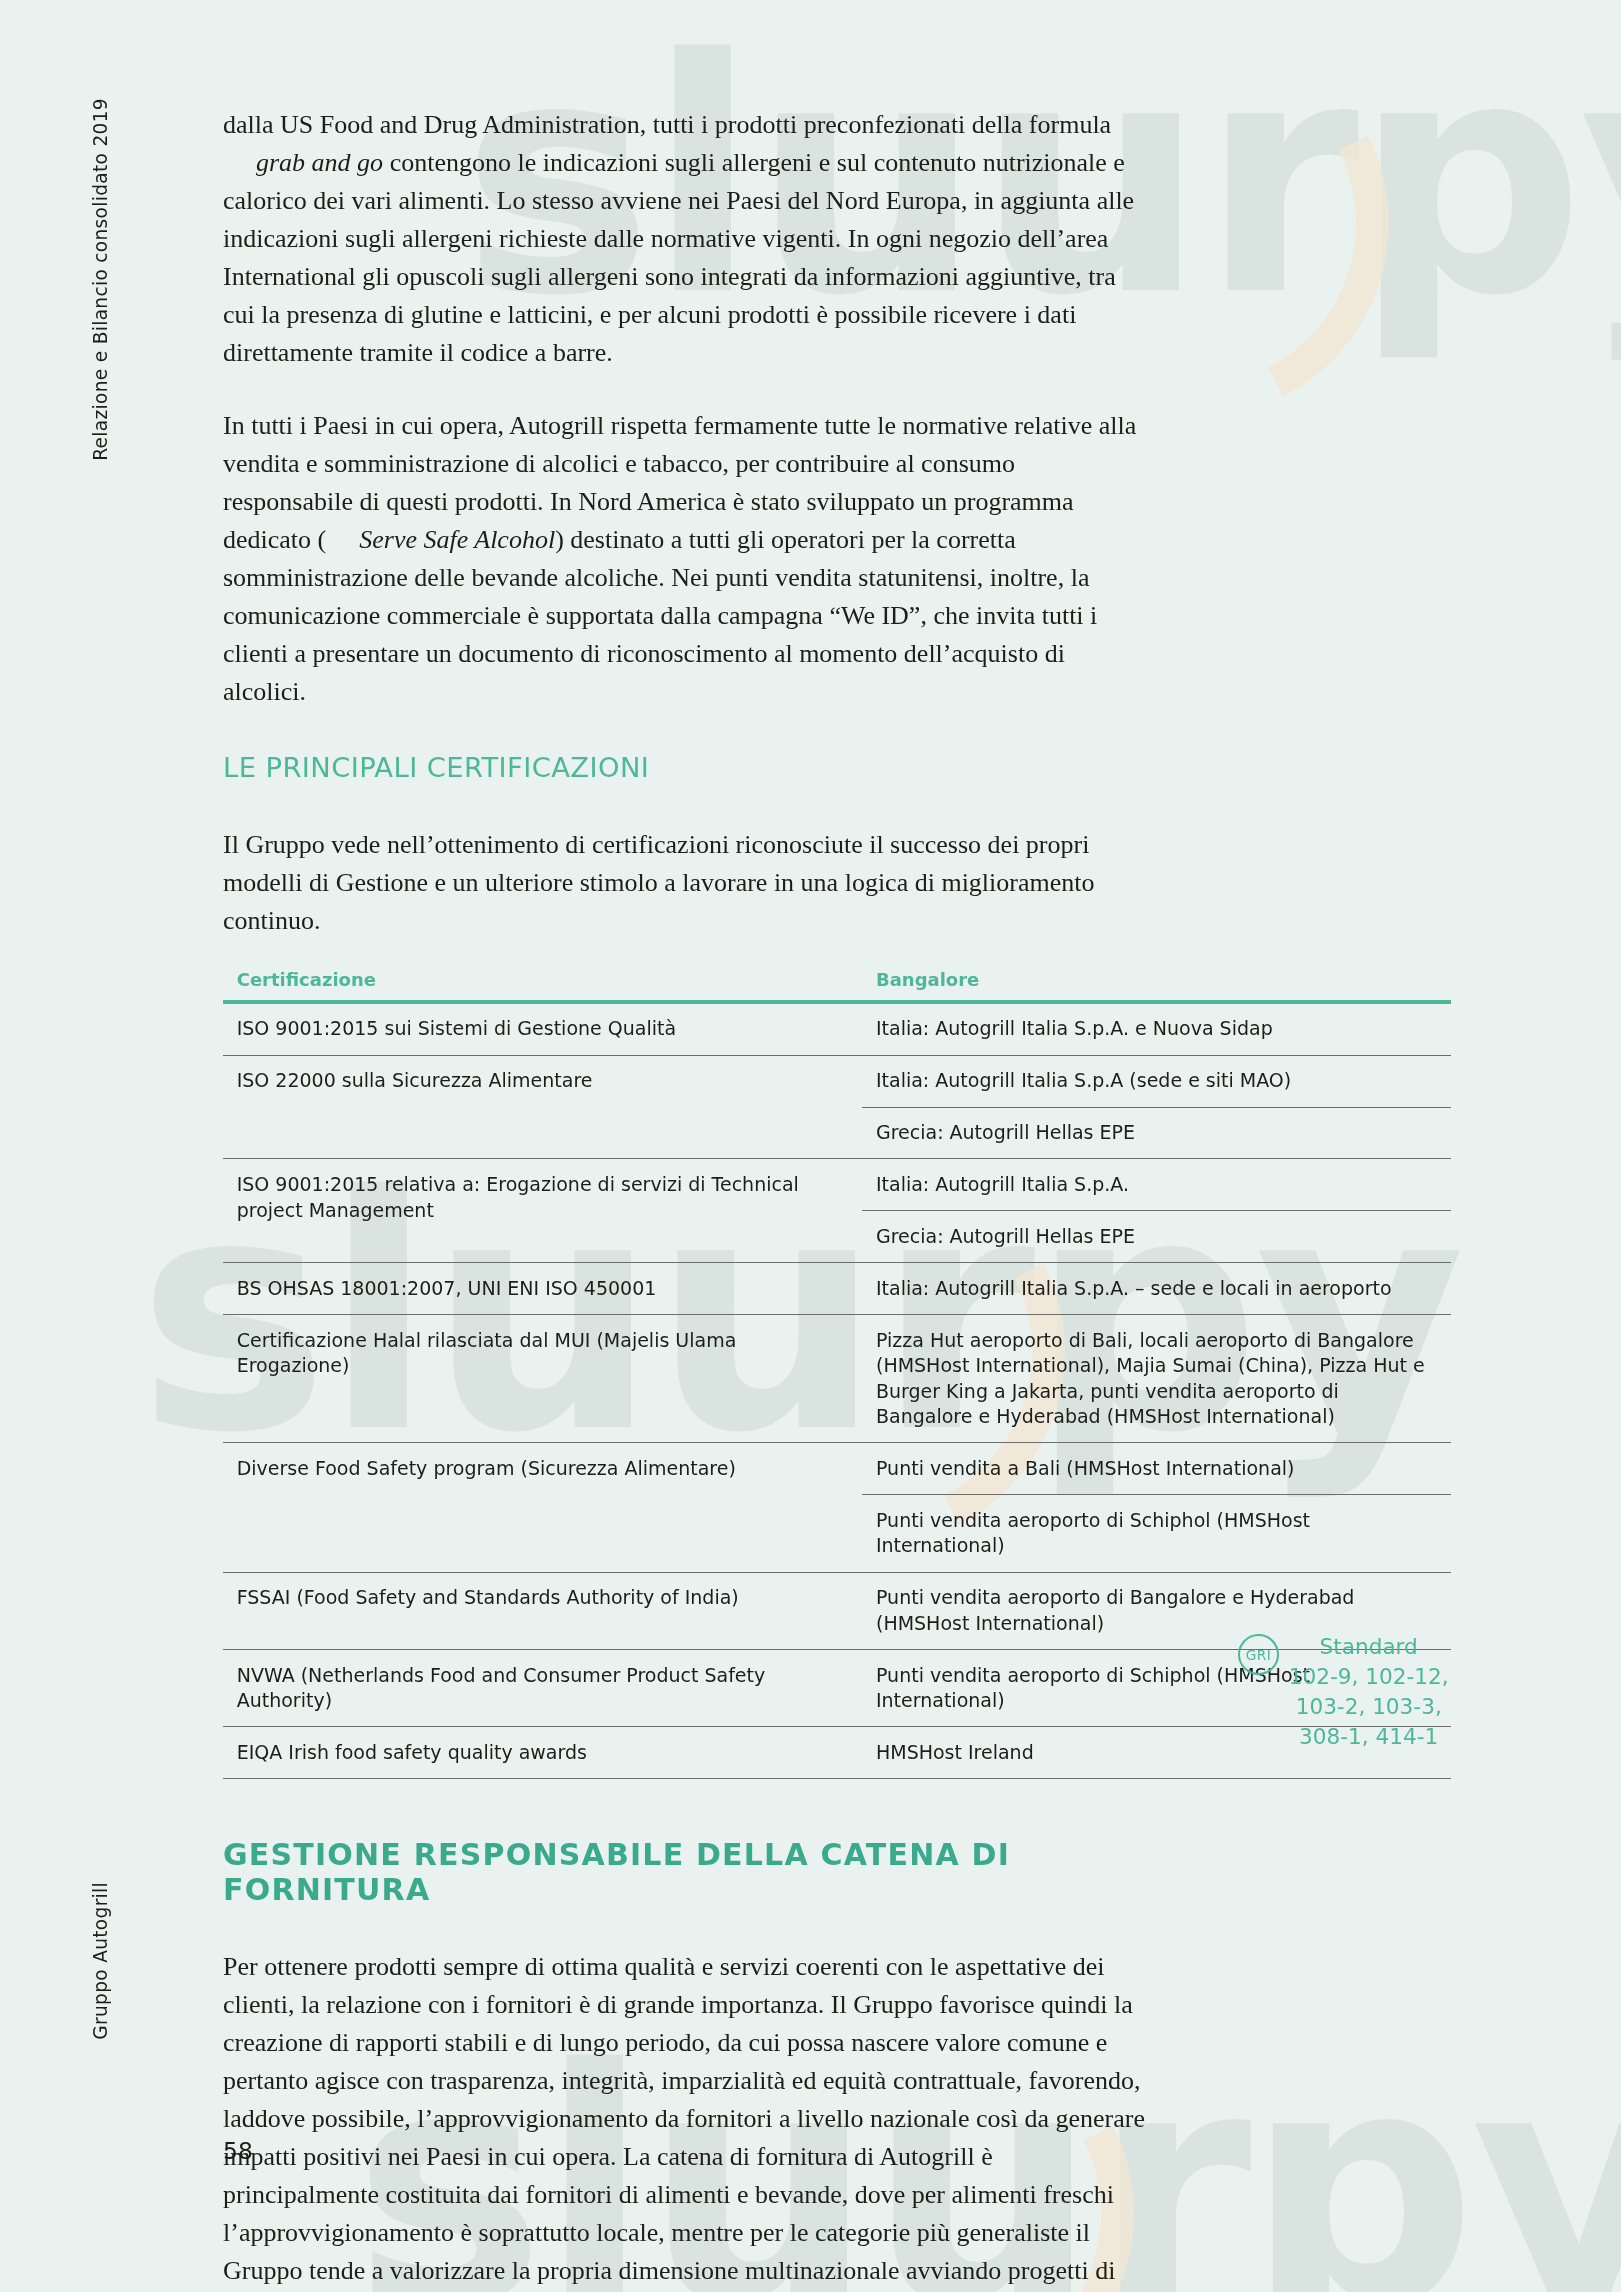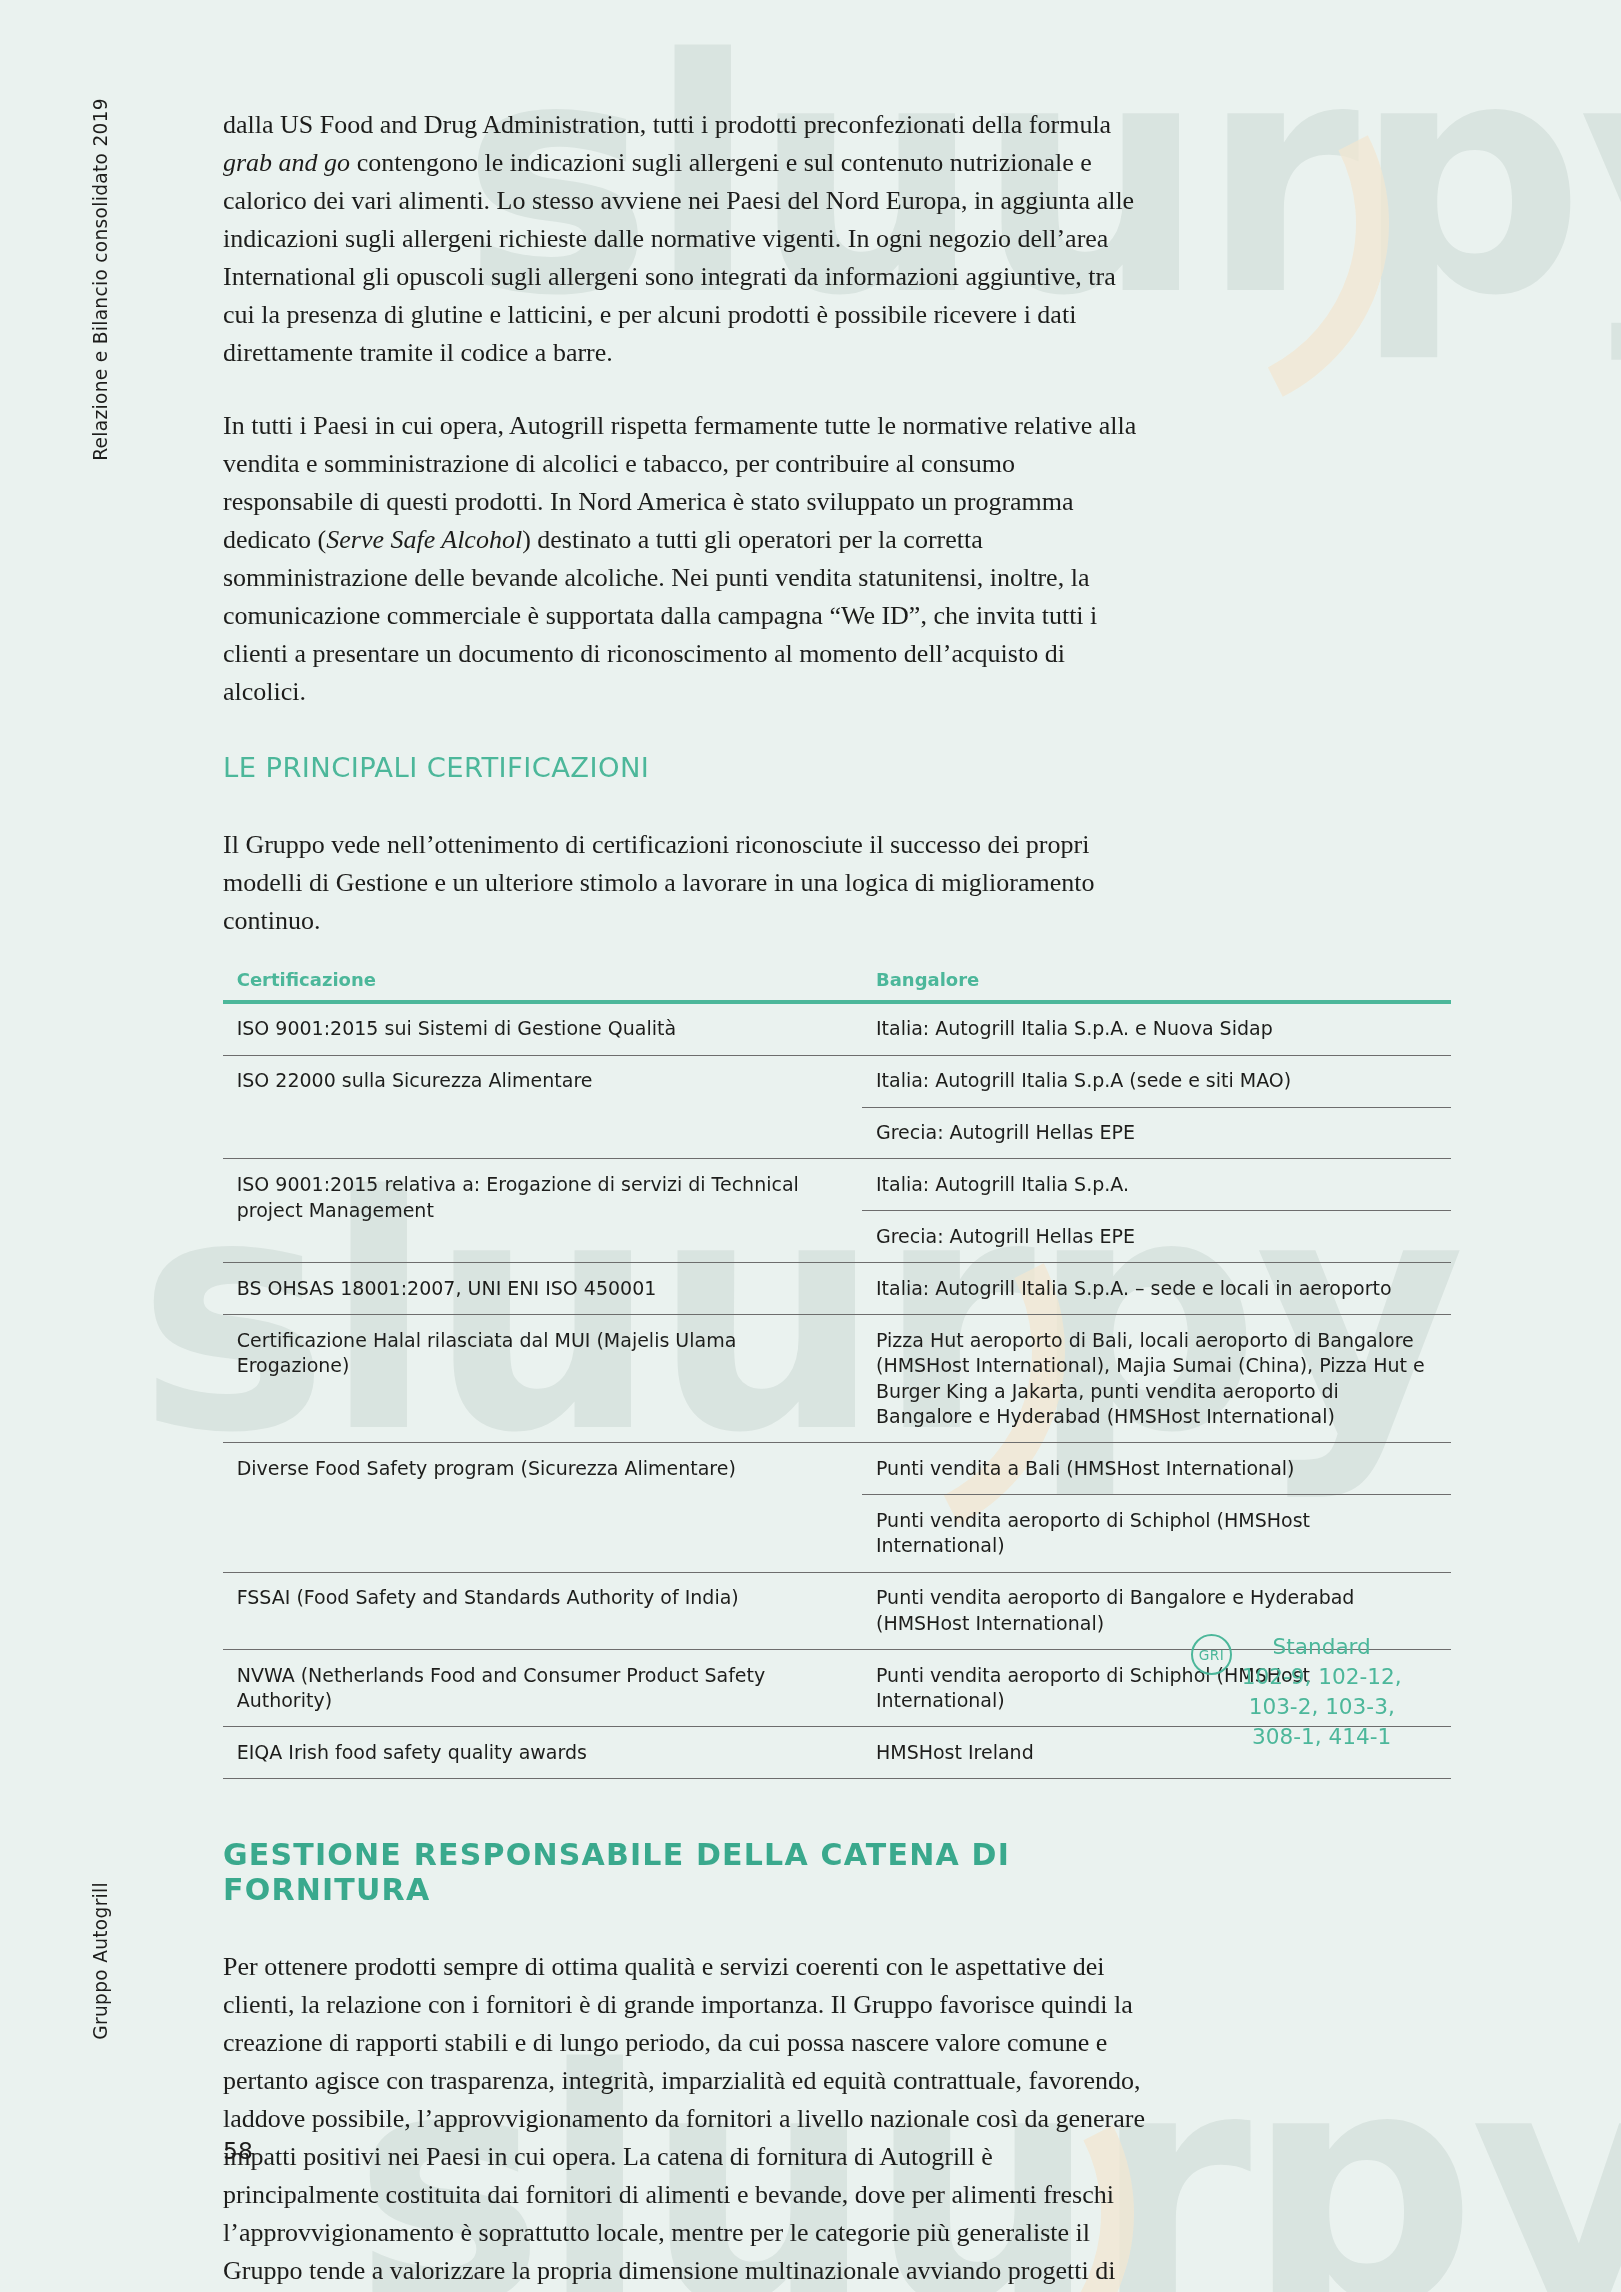--- a/index.html
+++ b/index.html
@@ -70,21 +70,21 @@
 
   p.body {
     font-family: "Liberation Serif", serif;
     font-size: 26px;
     line-height: 38px;
     color: #1d1d1b;
     margin: 0 0 35px 0;
     text-align: left;
   }
   p.body.tight { margin-bottom: 0; }
-  em { font-style: italic; }
+  em { font-style: italic; margin-left: 33px; }
 
   h2.sub-heading {
     font-family: "DejaVu Sans", sans-serif;
     font-weight: 400;
     font-size: 27.4px;
     letter-spacing: 0.4px;
     color: #4cb79a;
     margin: 41px 0 43px 0;
   }
 
@@ -124,21 +124,21 @@
     font-size: 30px;
     letter-spacing: 1.2px;
     color: #3aa98d;
     margin: 58px 0 41px 0;
     width: 931px;
   }
 
   
   .gri-box {
     position: absolute;
-    left: 1191px;
+    left: 1238px;
     top: 1632px;
     width: 255px;
     display: flex;
     gap: 9.8px;
     align-items: flex-start;
     z-index: 3;
   }
   .gri-circle {
     flex: 0 0 auto;
     width: 37px;

